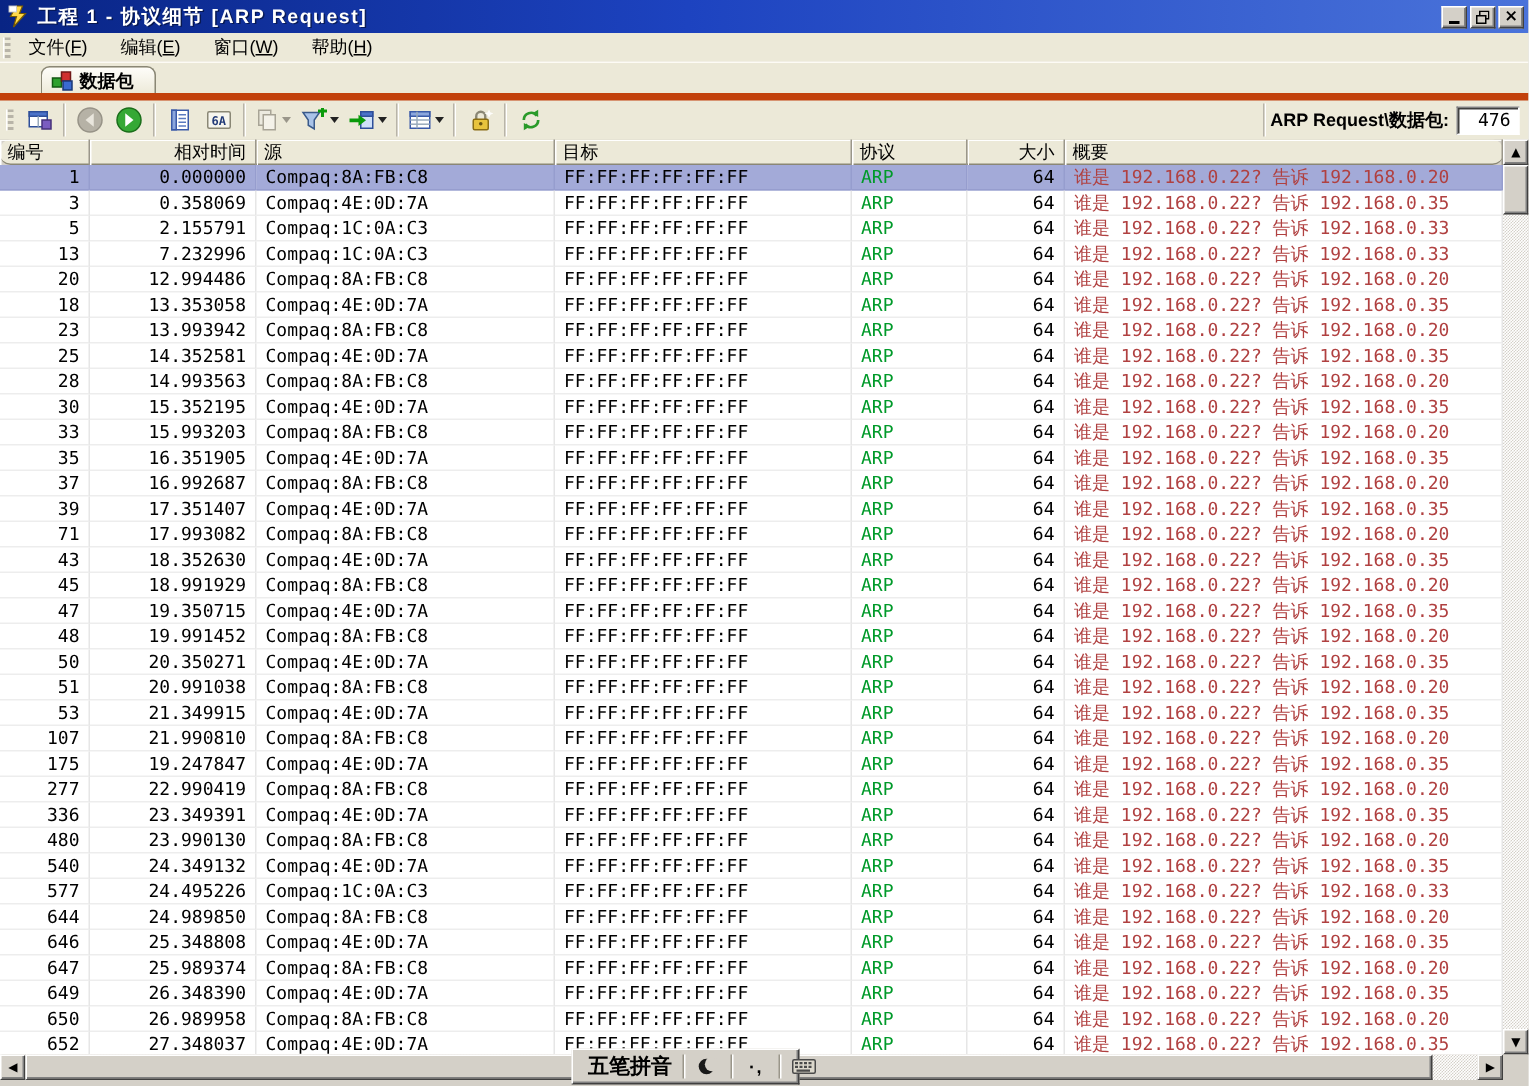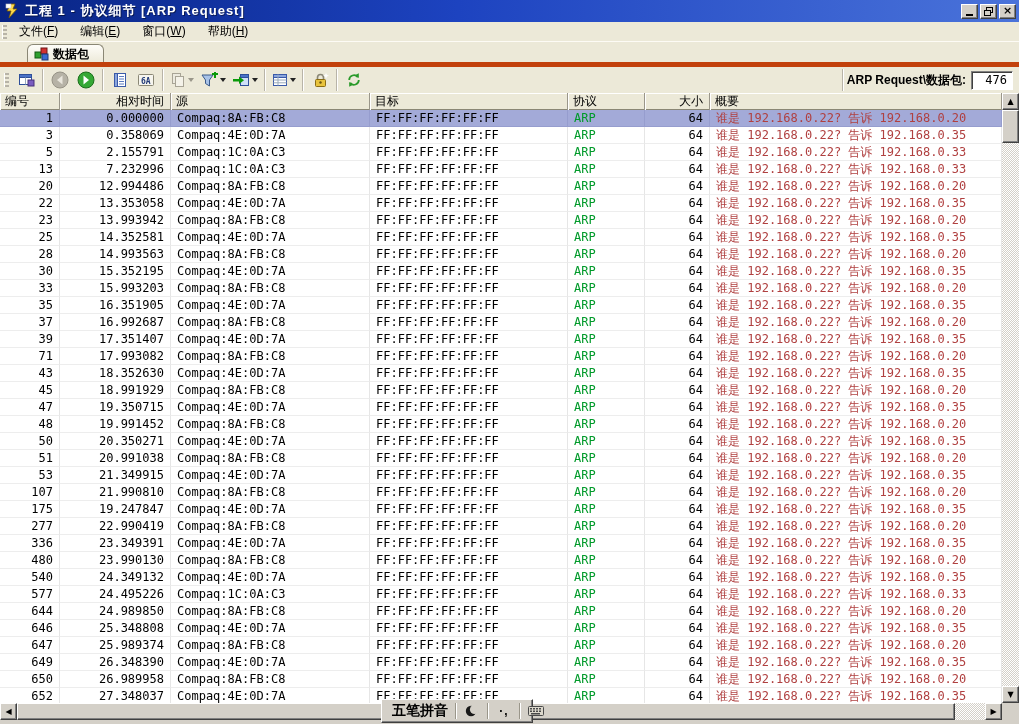--- a/index.html
+++ b/index.html
@@ -46,21 +46,21 @@
   .darr { width:0; height:0; border-left:3px solid transparent; border-right:3px solid transparent;
     border-top:4px solid #222; }
   .darr.dis { border-top-color:#9a968a; }
   .spacer { flex:1; }
   .counter-label { font-weight:bold; white-space:nowrap; margin-right:5px; font-size:12px; }
   .counter-box { width:42px; height:19px; background:#fff; border:1px solid; border-color:#808080 #fff #fff #808080;
     box-shadow:inset 1px 1px 0 #404040; font-family:"DejaVu Sans Mono","Liberation Mono",monospace;
     display:flex; align-items:center; justify-content:flex-end; padding-right:5px; margin-right:2px; }
 
   
-  .grid { display:grid; grid-template-columns:60px 111px 199px 198px 77px 65px 1fr; }
+  .grid { display:grid; grid-template-columns:60px 111px 199px 198px 77px 65px 1fr;border-radius:7px; }
   .thead { position:absolute; left:0; top:93px; width:1002px; height:17px; background:#ece9d8;
     border-bottom:1px solid #8a8775; }
   .hcell { height:17px; line-height:16px; padding:0 6px 0 5px; white-space:nowrap; overflow:hidden;
     border-right:1px solid #9a968a; box-shadow:inset 1px 1px 0 #fff; font-size:12px; }
   .tbody { position:absolute; left:0; top:110px; width:1002px; height:593px; background:#fff; overflow:hidden; }
   .trow { height:17px; }
   .cell { height:17px; line-height:16px; border-right:1px solid #e6e6e6; border-bottom:1px solid #ededed;
     padding:0 6px 0 6px; white-space:nowrap; overflow:hidden;
     font-family:"DejaVu Sans Mono","Liberation Mono",monospace; font-size:12px; color:#000; }
   .al-right { text-align:right; }
@@ -305,21 +305,21 @@
     <div class="trow grid">
       <div class="cell al-right col-no">20</div>
       <div class="cell al-right col-time">12.994486</div>
       <div class="cell al-left col-src">Compaq:8A:FB:C8</div>
       <div class="cell al-left col-dst">FF:FF:FF:FF:FF:FF</div>
       <div class="cell al-left col-proto">ARP</div>
       <div class="cell al-right col-size">64</div>
       <div class="cell al-left col-summary">谁是 192.168.0.22? 告诉 192.168.0.20</div>
     </div>
     <div class="trow grid">
-      <div class="cell al-right col-no">22</div>
+      <div class="cell al-right col-no">18</div>
       <div class="cell al-right col-time">13.353058</div>
       <div class="cell al-left col-src">Compaq:4E:0D:7A</div>
       <div class="cell al-left col-dst">FF:FF:FF:FF:FF:FF</div>
       <div class="cell al-left col-proto">ARP</div>
       <div class="cell al-right col-size">64</div>
       <div class="cell al-left col-summary">谁是 192.168.0.22? 告诉 192.168.0.35</div>
     </div>
     <div class="trow grid">
       <div class="cell al-right col-no">23</div>
       <div class="cell al-right col-time">13.993942</div>

